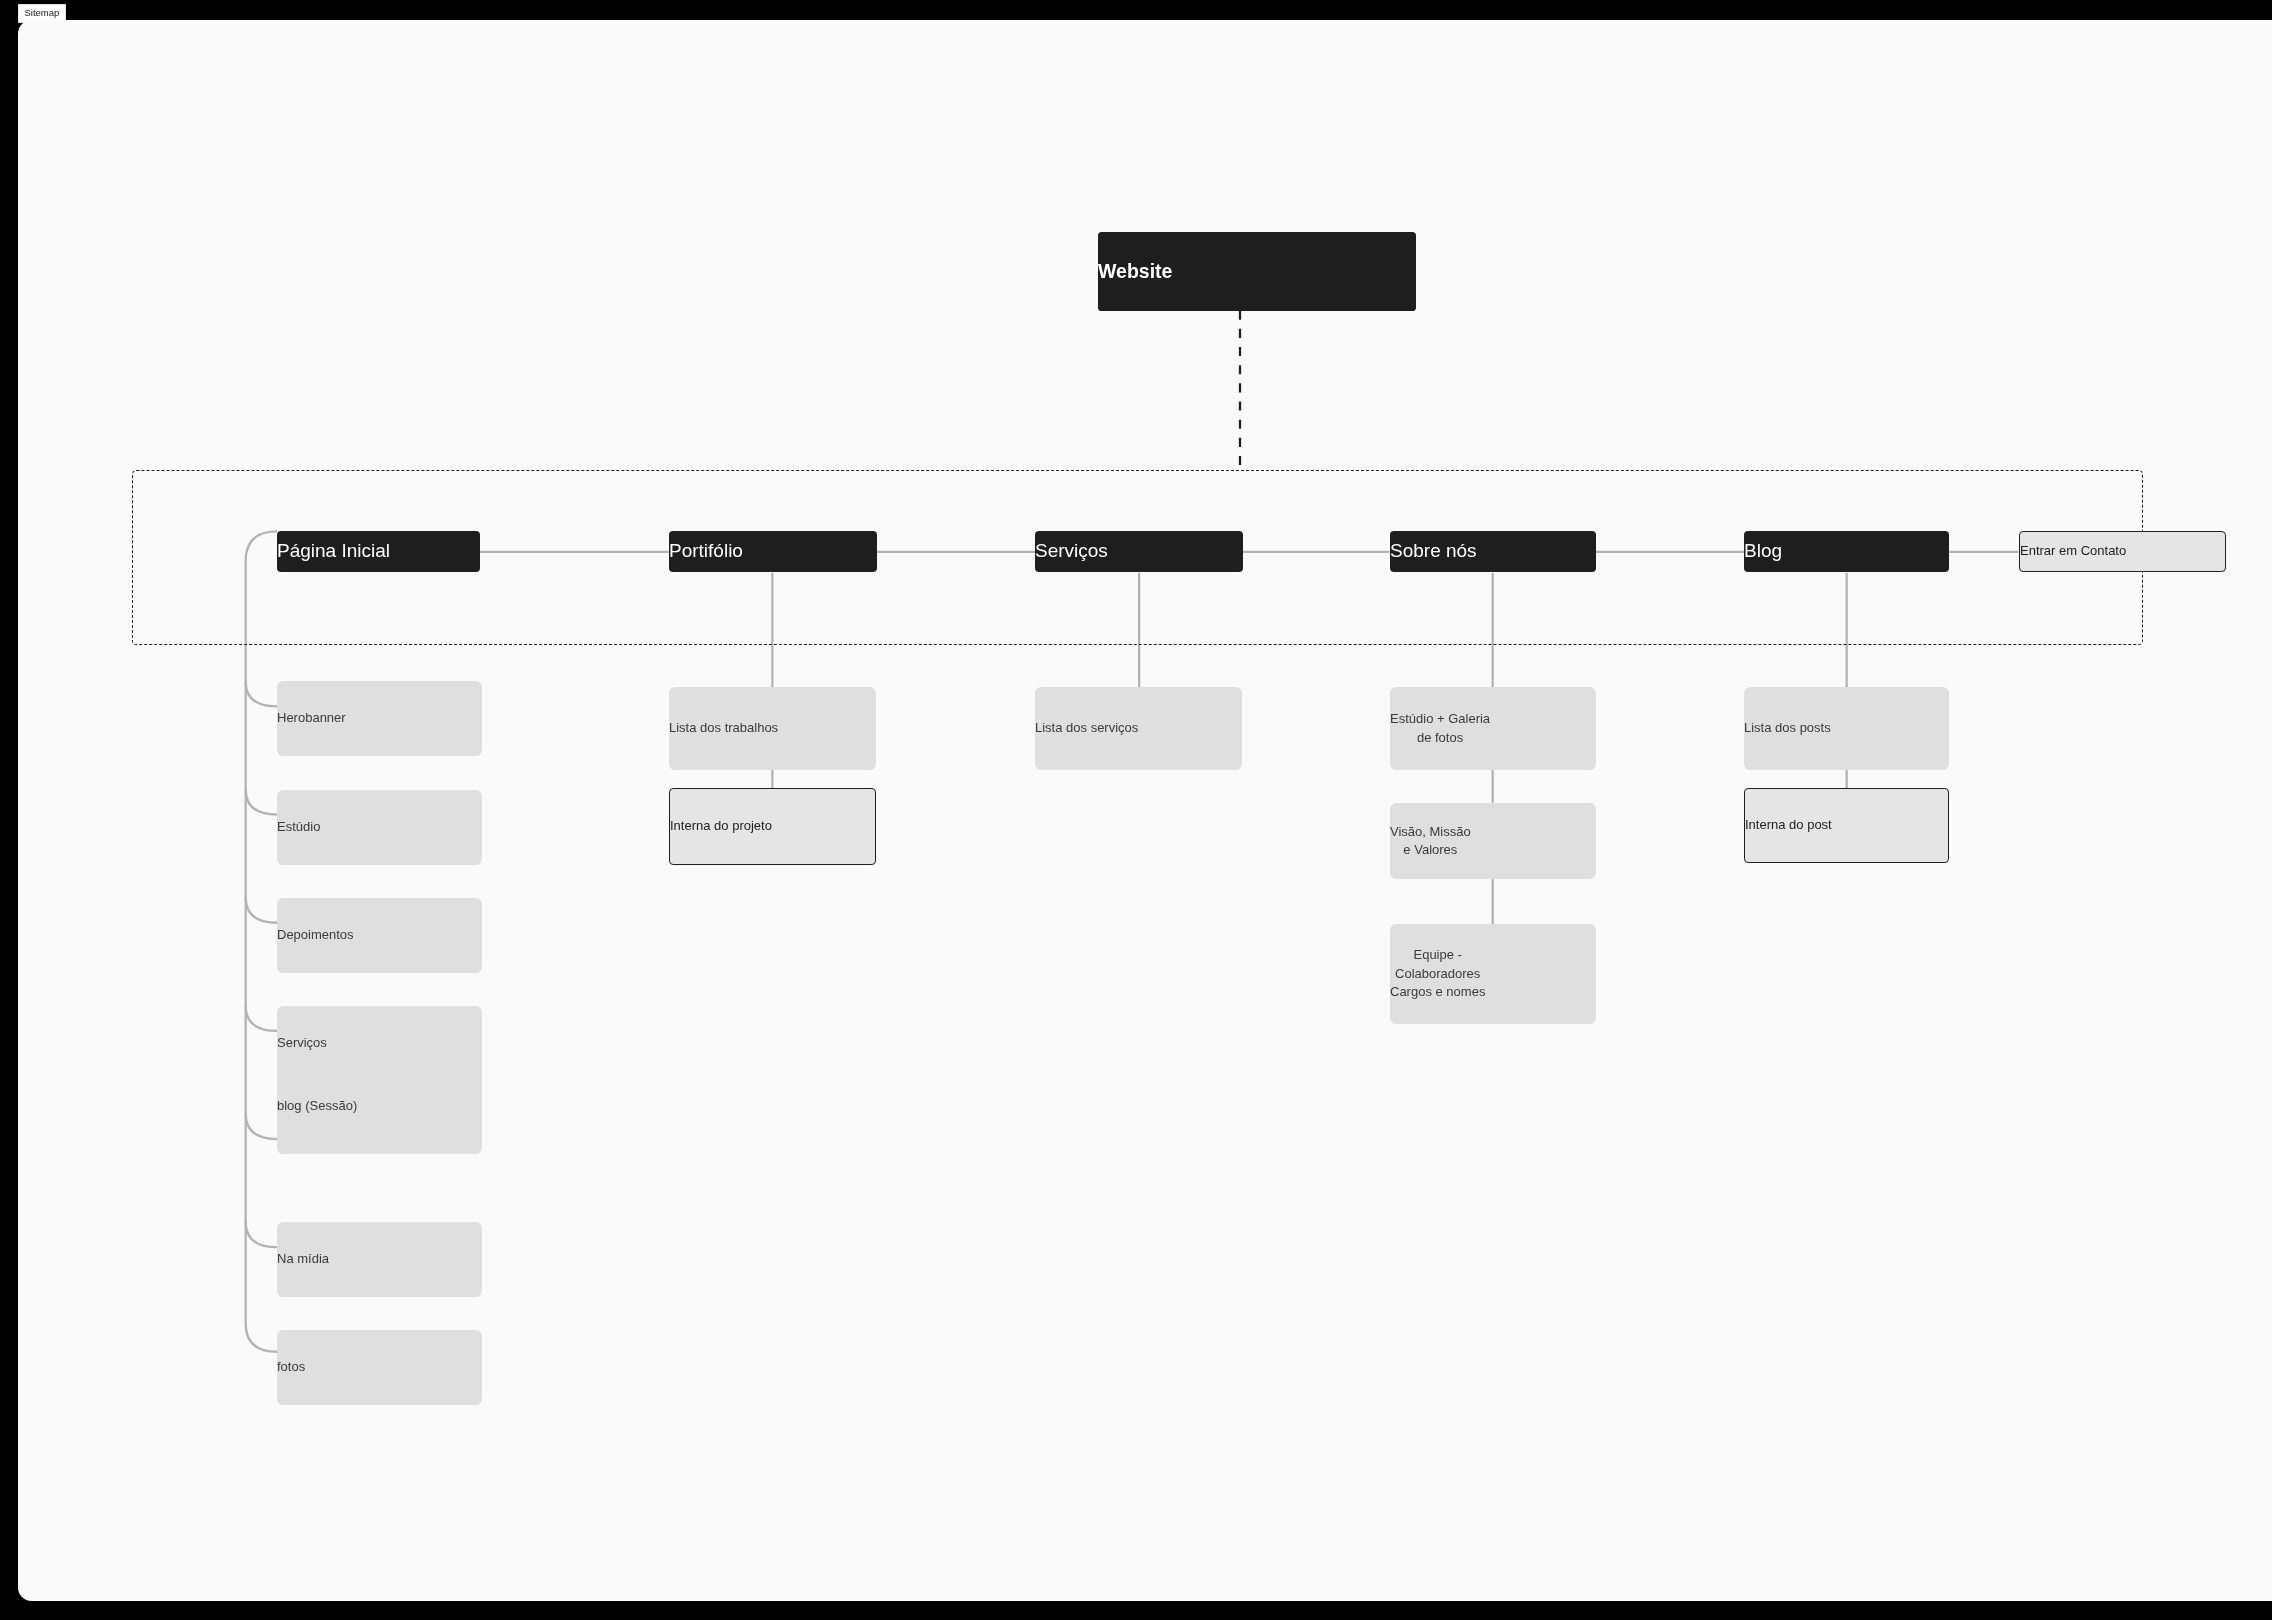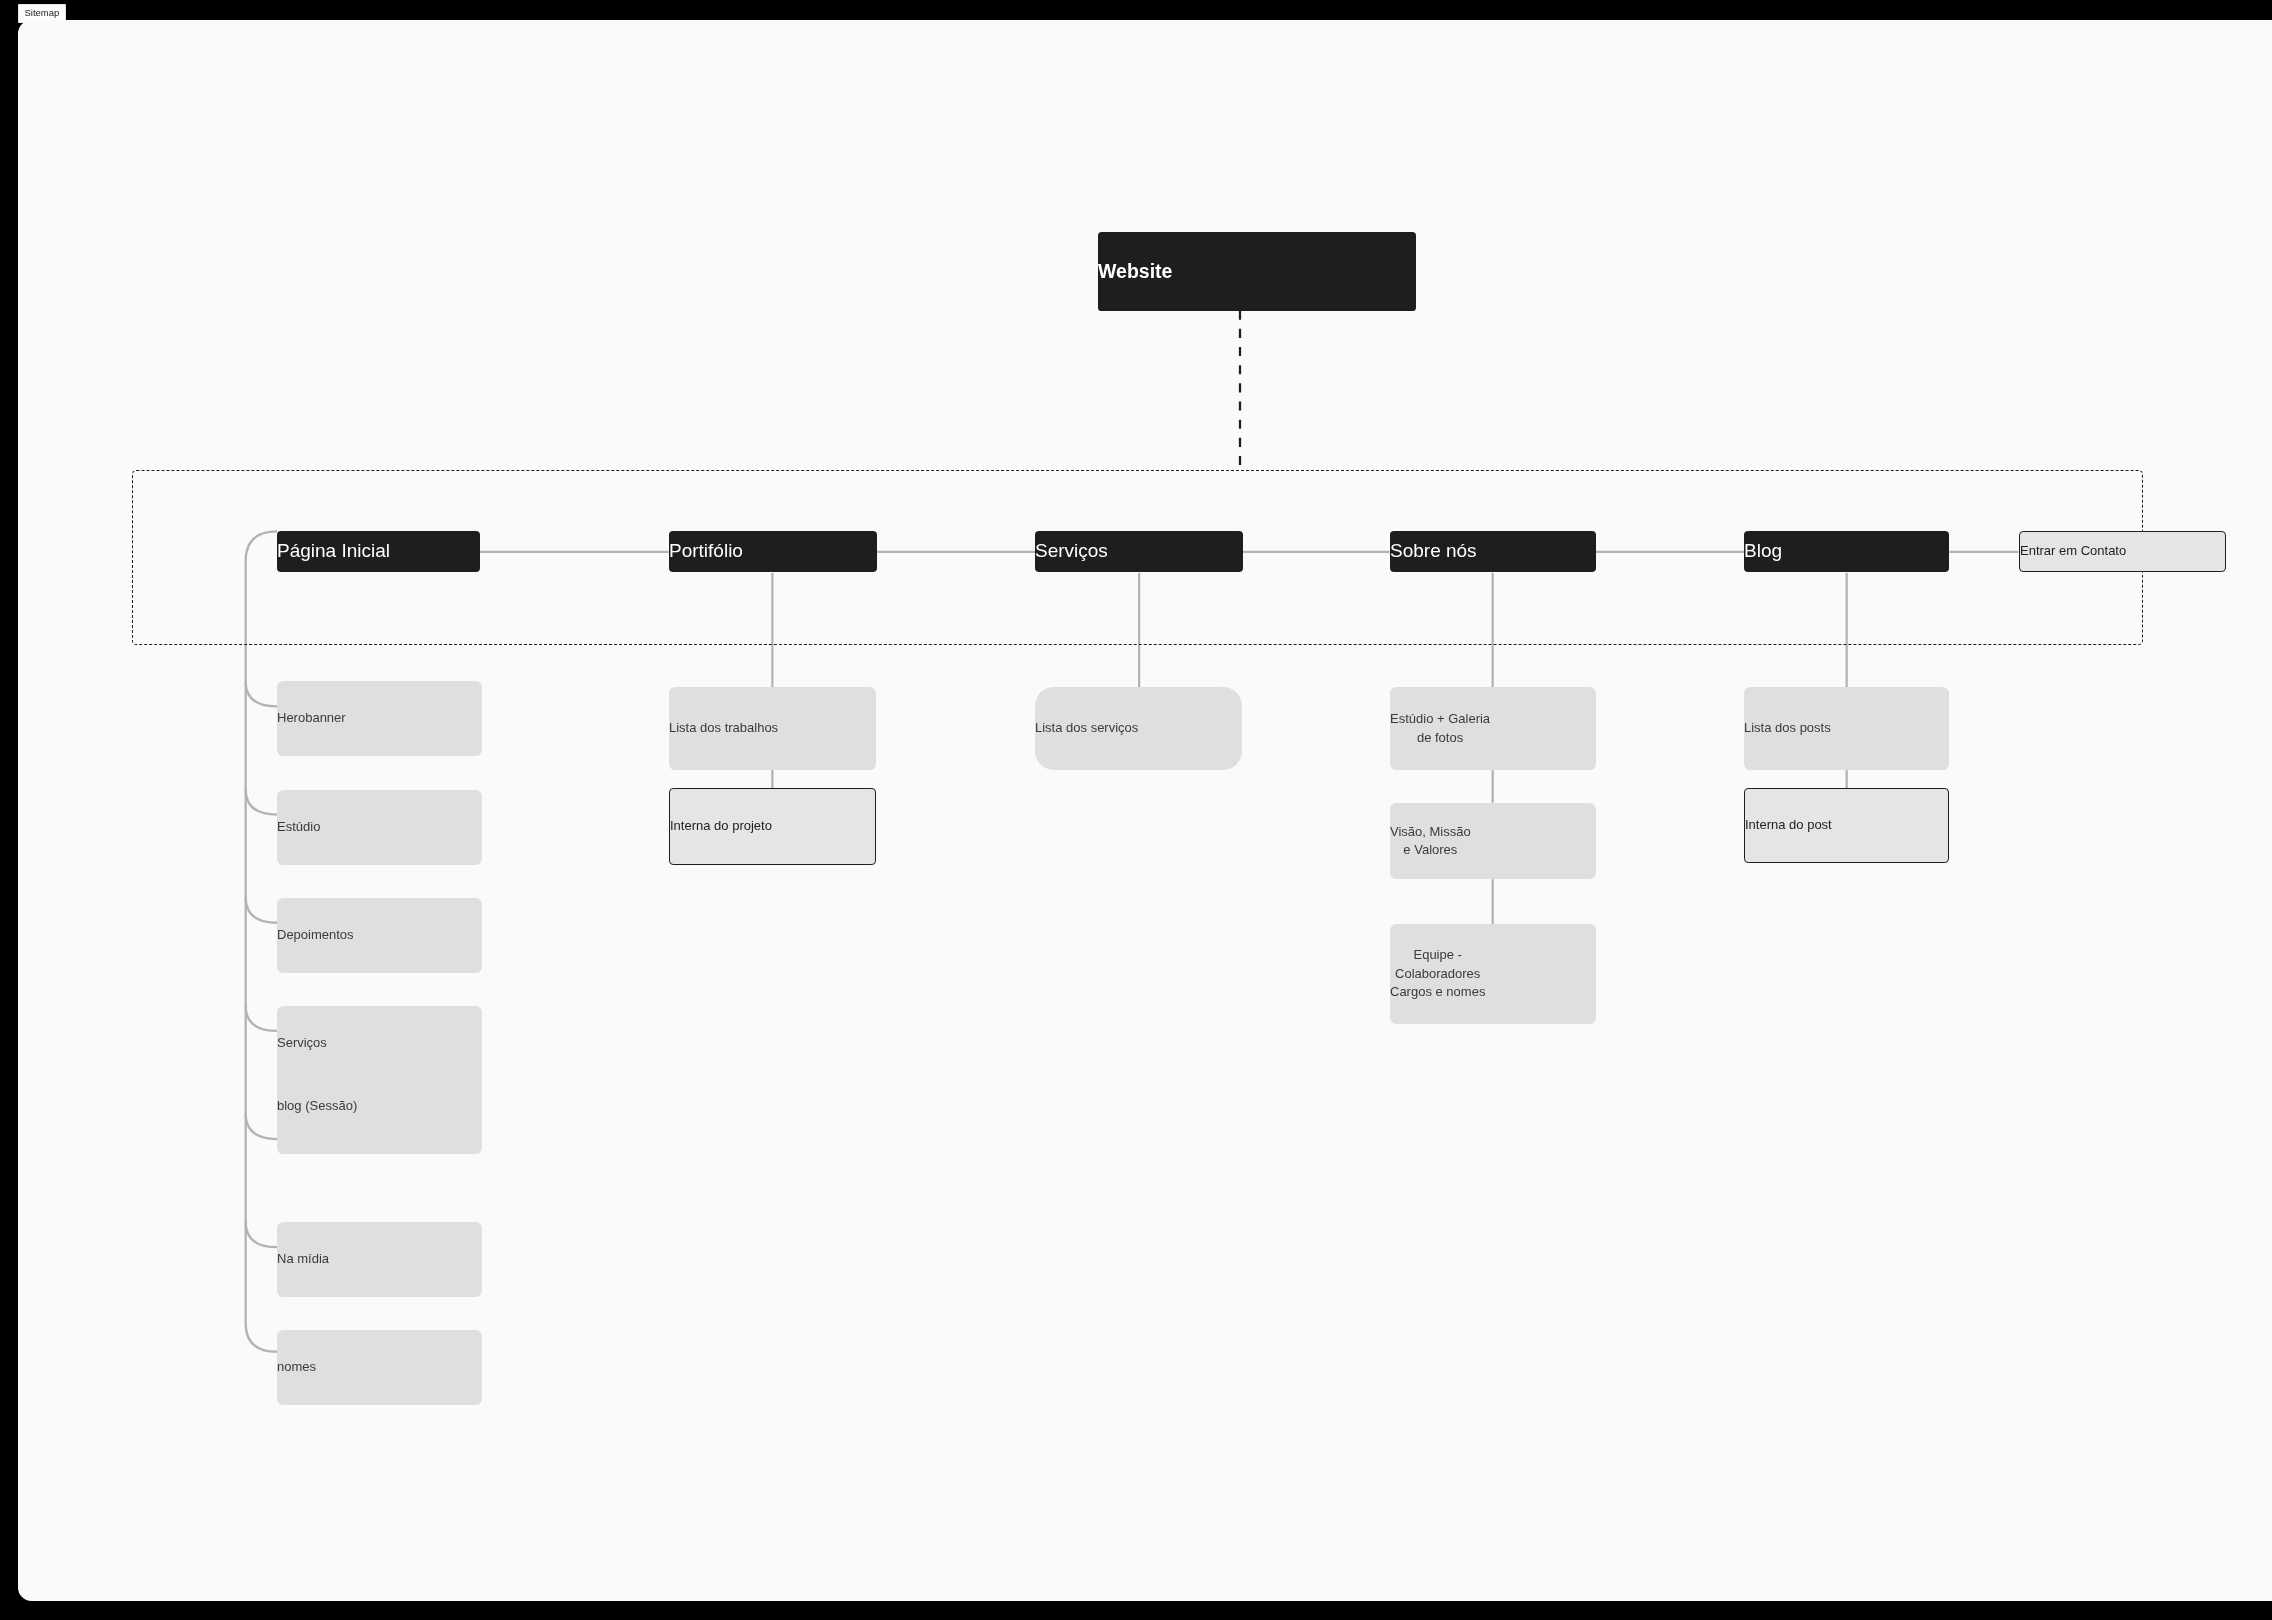--- a/index.html
+++ b/index.html
@@ -191,32 +191,32 @@
 
   <div class="node sub" style="left:259px; top:1038px; width:205px; height:96px;">
     <span class="label">blog (Sessão)</span>
   </div>
 
   <div class="node sub" style="left:259px; top:1202px; width:205px; height:75px;">
     <span class="label">Na mídia</span>
   </div>
 
   <div class="node sub" style="left:259px; top:1310px; width:205px; height:75px;">
-    <span class="label">nomes</span>
+    <span class="label">fotos</span>
   </div>
 
   <div class="node sub" style="left:651px; top:667px; width:207px; height:83px;">
     <span class="label">Lista dos trabalhos</span>
   </div>
 
   <div class="node outline" style="left:651px; top:768px; width:207px; height:77px;">
     <span class="label">Interna do projeto</span>
   </div>
 
-  <div class="node sub" style="left:1017px; top:667px; width:207px; height:83px;border-radius:19px;">
+  <div class="node sub" style="left:1017px; top:667px; width:207px; height:83px;">
     <span class="label">Lista dos serviços</span>
   </div>
 
   <div class="node sub" style="left:1372px; top:667px; width:206px; height:83px;">
     <span class="label">Estúdio + Galeria
 de fotos</span>
   </div>
 
   <div class="node sub" style="left:1372px; top:783px; width:206px; height:76px;">
     <span class="label">Visão, Missão

